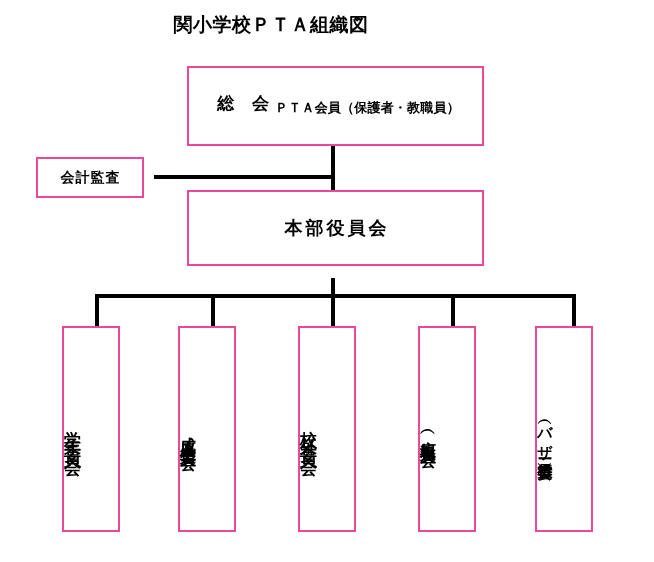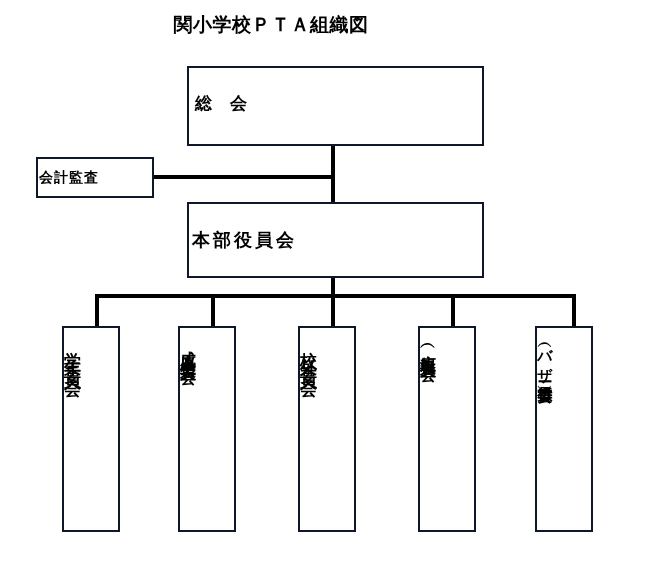--- a/index.html
+++ b/index.html
@@ -34,25 +34,24 @@
     font-size: 19px;
     font-weight: bold;
     letter-spacing: 0.5px;
     white-space: nowrap;
   }
 
   
   .node {
     position: absolute;
     box-sizing: border-box;
-    border: 2px solid #0f172a;
+    border: 2px solid #ec4899;
     background: #ffffff;
     display: flex;
-    flex-direction: column;
-    align-items: flex-start;
+    align-items: center;
     justify-content: center;
   }
 
   
   #node-general-assembly {
     left: 187px;
     top: 66px;
     width: 297px;
     height: 80px;
     justify-content: center;
@@ -69,35 +68,35 @@
     font-size: 13px;
     font-weight: bold;
     letter-spacing: 0.2px;
     white-space: nowrap;
   }
 
   
   #node-audit {
     left: 36px;
     top: 157px;
-    width: 118px;
+    width: 108px;
     height: 41px;
   }
   #node-audit .node-title {
     font-size: 14px;
     font-weight: bold;
     letter-spacing: 1px;
     text-indent: 1px;
     white-space: nowrap;
   }
 
   
   #node-headquarters {
     left: 187px;
-    top: 202px;
+    top: 190px;
     width: 297px;
     height: 76px;
   }
   #node-headquarters .node-title {
     font-size: 18px;
     font-weight: bold;
     letter-spacing: 3px;
     text-indent: 3px;
     white-space: nowrap;
   }
@@ -153,20 +152,21 @@
     <line x1="333" y1="294" x2="333" y2="326"></line>
     <line x1="453" y1="294" x2="453" y2="326"></line>
     <line x1="574" y1="294" x2="574" y2="326"></line>
   </g>
 </svg>
 
 <div class="chart-title">関小学校ＰＴＡ組織図</div>
 
 <div class="node" id="node-general-assembly">
   <div class="node-title">総 会</div>
+  <div class="node-sub">ＰＴＡ会員（保護者・教職員）</div>
 </div>
 
 <div class="node" id="node-audit">
   <div class="node-title">会計監査</div>
 </div>
 
 <div class="node" id="node-headquarters">
   <div class="node-title">本部役員会</div>
 </div>
 

